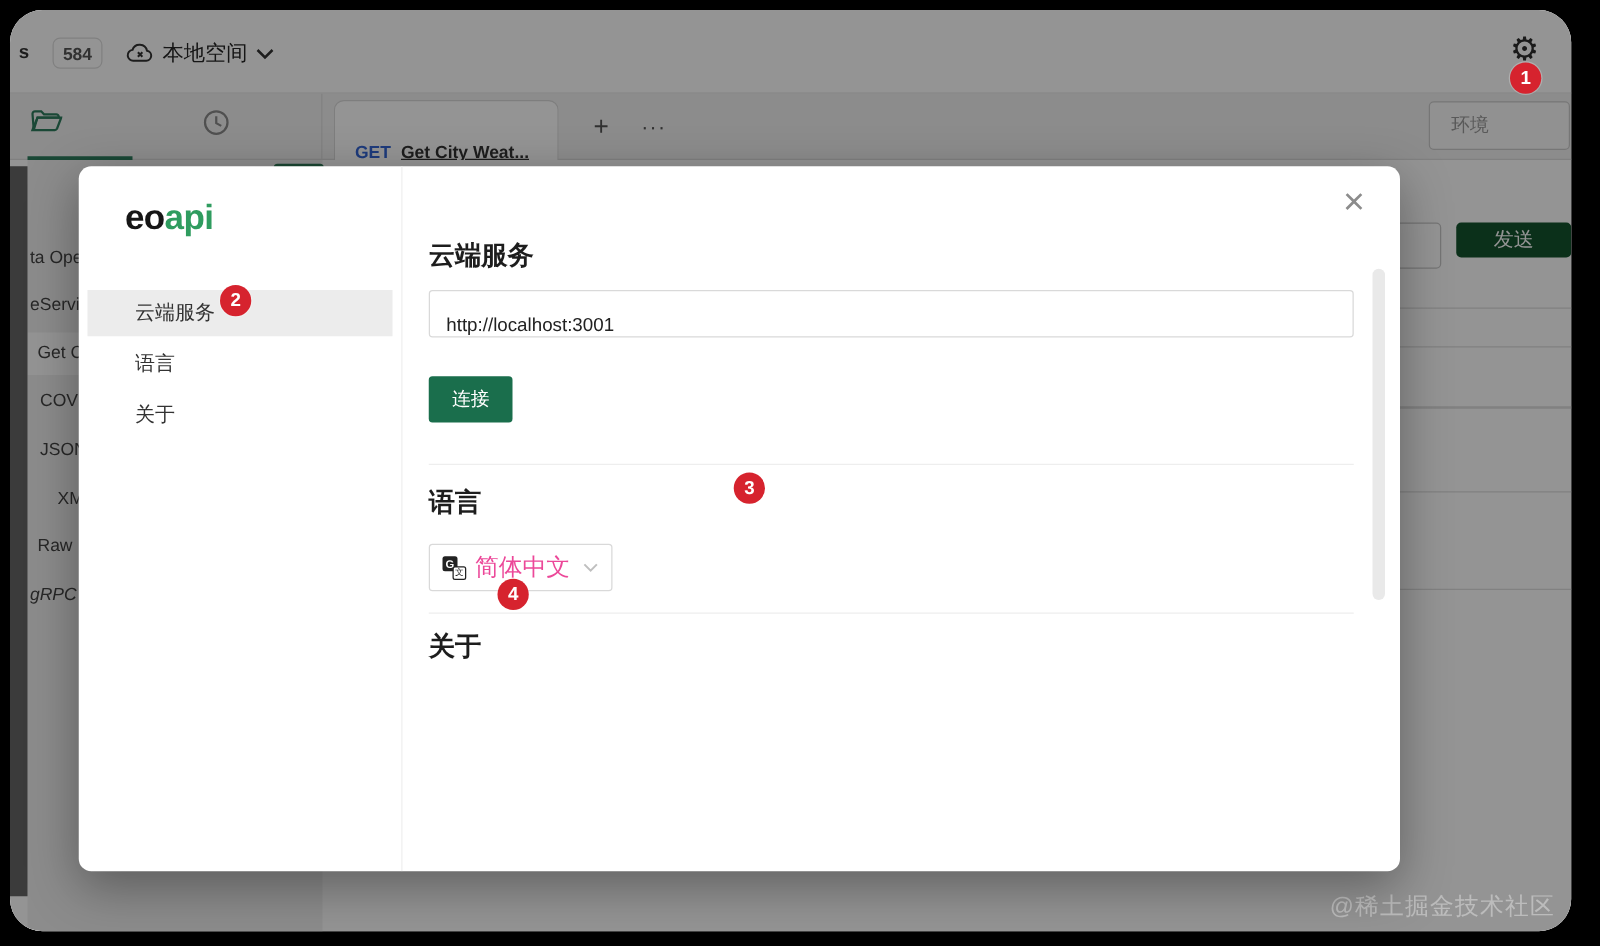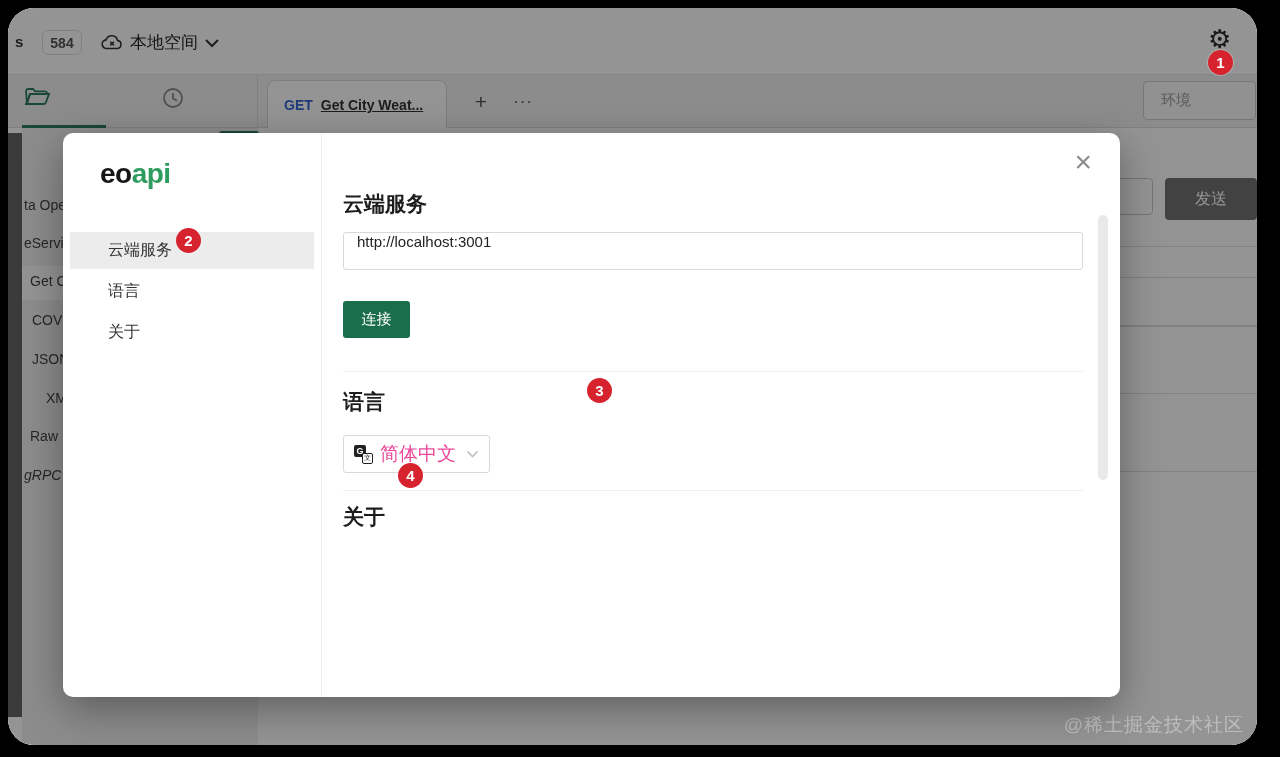--- a/index.html
+++ b/index.html
@@ -22,39 +22,39 @@
   .gear { position:absolute; left:1200px; top:18px; font-size:26px; color:#2e2e2e; line-height:1; cursor:pointer; }
 
   .tabbar { position:absolute; left:0; top:67px; right:0; height:53px; background:#f2f2f2;
     border-bottom:1px solid #dcdcdc; }
   .leftpanel { position:absolute; left:14px; top:0; width:236px; height:53px; border-right:1px solid #ddd; }
   .folder-tab { position:absolute; left:2px; top:10px; }
   .tab-underline { position:absolute; left:0; bottom:0; width:84px; height:3px; background:#2e7d5e; }
   .clock-tab { position:absolute; left:138px; top:10px; }
   .req-tab { position:absolute; left:259px; top:5px; width:180px; height:49px; background:#fff;
     border:1px solid #d9d9d9; border-bottom:none; border-radius:8px 8px 0 0;
-    display:flex; align-items:center; padding-left:16px; gap:8px; }
+    display:flex; align-items:flex-end; padding-left:16px; gap:8px; }
   .method { color:#3567d6; font-weight:bold; font-size:14px; }
   .tab-label { color:#333; font-size:14px; font-weight:600;text-decoration:underline; }
   .plus-btn { position:absolute; left:458px; top:12px; width:30px; height:30px; font-size:21px; color:#555;
     display:flex; align-items:center; justify-content:center; }
   .more-btn { position:absolute; left:500px; top:12px; width:30px; height:30px; font-size:17px; color:#555;
     letter-spacing:1px; display:flex; align-items:center; justify-content:center; }
   .env-select { position:absolute; left:1135px; top:6px; width:113px; height:39px; background:#fafafa;
     border:1px solid #ccc; border-radius:4px; display:flex; align-items:center; padding-left:17px;
     font-size:15px; color:#999; }
 
   .main { position:absolute; left:0; top:120px; right:0; bottom:0; background:#fff; }
   .rail { position:absolute; left:0; top:5px; width:14px; height:584px; background:#666; }
   .api-list { position:absolute; left:14px; top:0; width:236px; bottom:0; background:#f2f2f2; }
   .sel-row { position:absolute; left:0; top:138px; width:236px; height:34px; background:#fff; }
   .api-item { position:absolute; left:2px; font-size:14px; color:#444; white-space:nowrap; }
   .url-input-bg { position:absolute; left:272px; top:50px; width:873px; height:37px; background:#fff;
     border:1px solid #c9c9c9; border-radius:4px; }
-  .send-btn { position:absolute; left:1157px; top:50px; width:92px; height:42px; background:#737373;
+  .send-btn { position:absolute; left:1157px; top:50px; width:92px; height:28px; background:#14532d;
     border-radius:4px; color:#fff; font-size:16px; display:flex; align-items:center; justify-content:center; }
   .bg-line { position:absolute; left:272px; right:0; height:1px; background:#dedede; }
   .new-btn-sliver { position:absolute; left:197px; top:3px; width:40px; height:6px; background:#2f7a57; border-radius:3px 3px 0 0; }
 
   
   .overlay { position:absolute; left:8px; top:8px; width:1249px; height:737px;
     background:rgba(0,0,0,0.42); border-radius:26px; z-index:10; }
 
   .watermark { position:absolute; right:36px; top:712px; z-index:12; font-size:19px;
     color:rgba(255,255,255,0.38); letter-spacing:1px; }
@@ -70,21 +70,21 @@
   .m-item { height:37px; margin:0 7px 4px 7px; display:flex; align-items:center; padding-left:38px;
     font-size:16px; color:#333; cursor:pointer; }
   .m-item.selected { background:#ececec; }
   .m-content { position:relative; flex:1; padding:57px 37px 0 21px; }
   .close-x { position:absolute; top:14px; right:28px; font-size:30px; color:#8c8c8c; line-height:1; cursor:pointer; }
   .h-title { font-size:21px; font-weight:bold; color:#1d1d1d; }
   .desc { margin-top:26px; font-size:14px; color:#9b9b9b; line-height:1.9; width:740px; }
   .desc .link { color:#1a73e8; cursor:pointer; }
   .host-label { margin-top:34px; font-size:15px; color:#404040; }
   .host-input { margin-top:14px; width:740px; height:38px; border:1px solid #d9d9d9; border-radius:3px;
-    display:flex; align-items:flex-start; padding-left:13px; font-size:15px; color:#222; }
+    display:flex; align-items:flex-end; padding-left:13px; font-size:15px; color:#222; }
   .connect-btn { margin-top:31px; width:67px; height:37px; background:#1a6e4c; border-radius:3px;
     color:#fff; font-size:15px; display:flex; align-items:center; justify-content:center; cursor:pointer; }
   .m-hr { margin-top:33px; width:740px; border:none; border-top:1px solid #eee; }
   .m-hr2 { margin-top:17px; width:740px; border:none; border-top:1px solid #eee; }
   .h2-title { margin-top:16px; font-size:21px; font-weight:bold; color:#1d1d1d; }
   .lang-select { margin-top:19px; width:147px; height:38px; border:1px solid #d9d9d9; border-radius:3px;
     display:flex; align-items:center; padding:0 10px; gap:7px; cursor:pointer; }
   .lang-text { font-size:19px; color:#ec4899; }
   .lang-chevron { margin-left:auto; }
   .trans-icon { position:relative; width:19px; height:19px; flex-shrink:0; }

